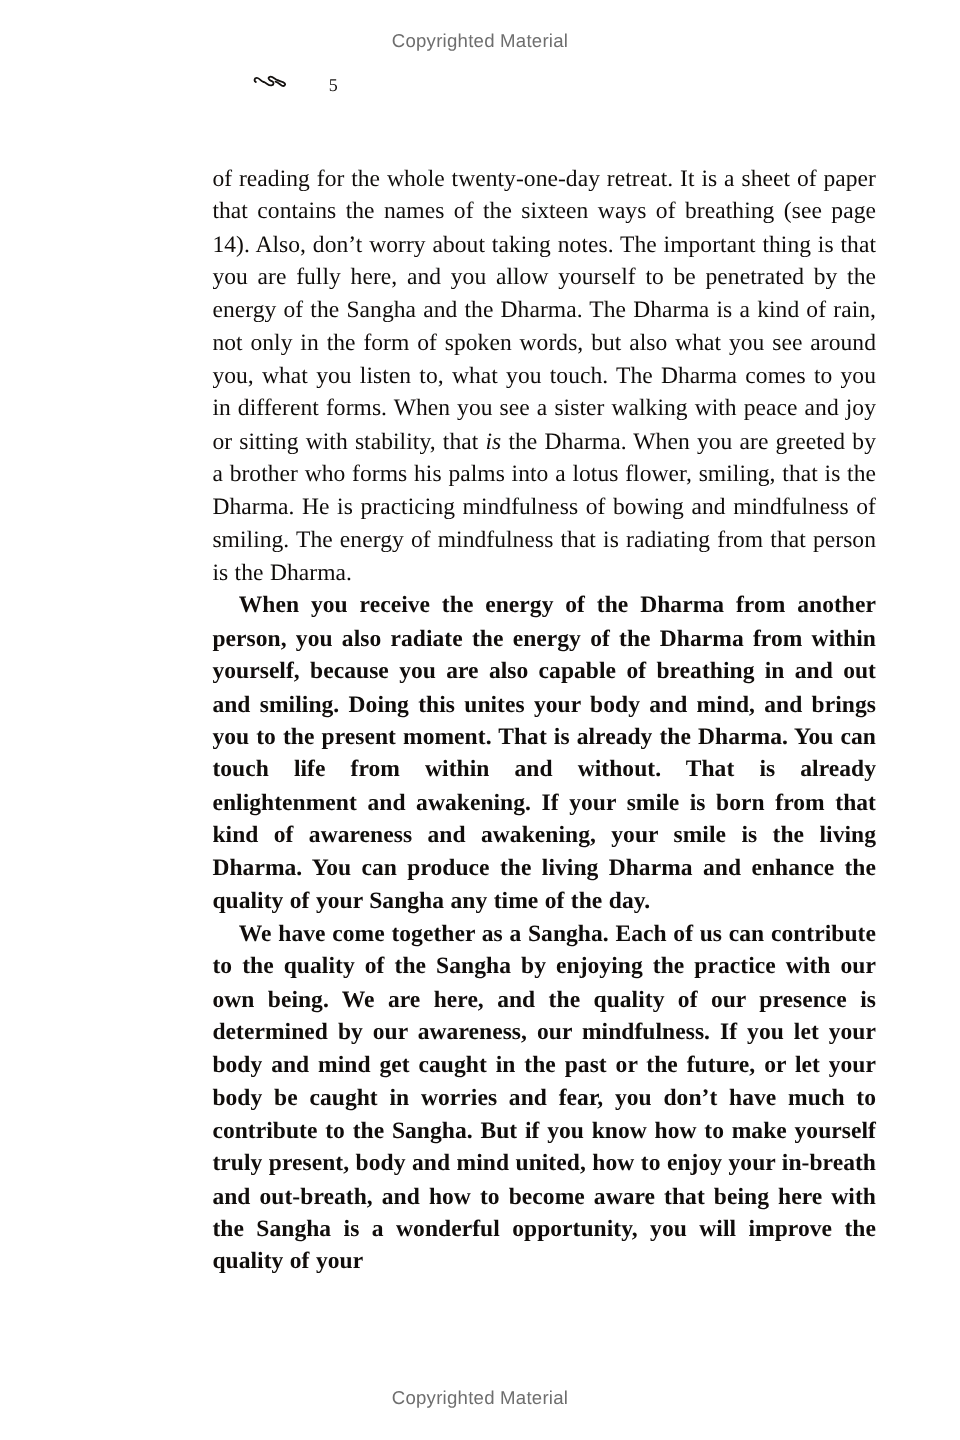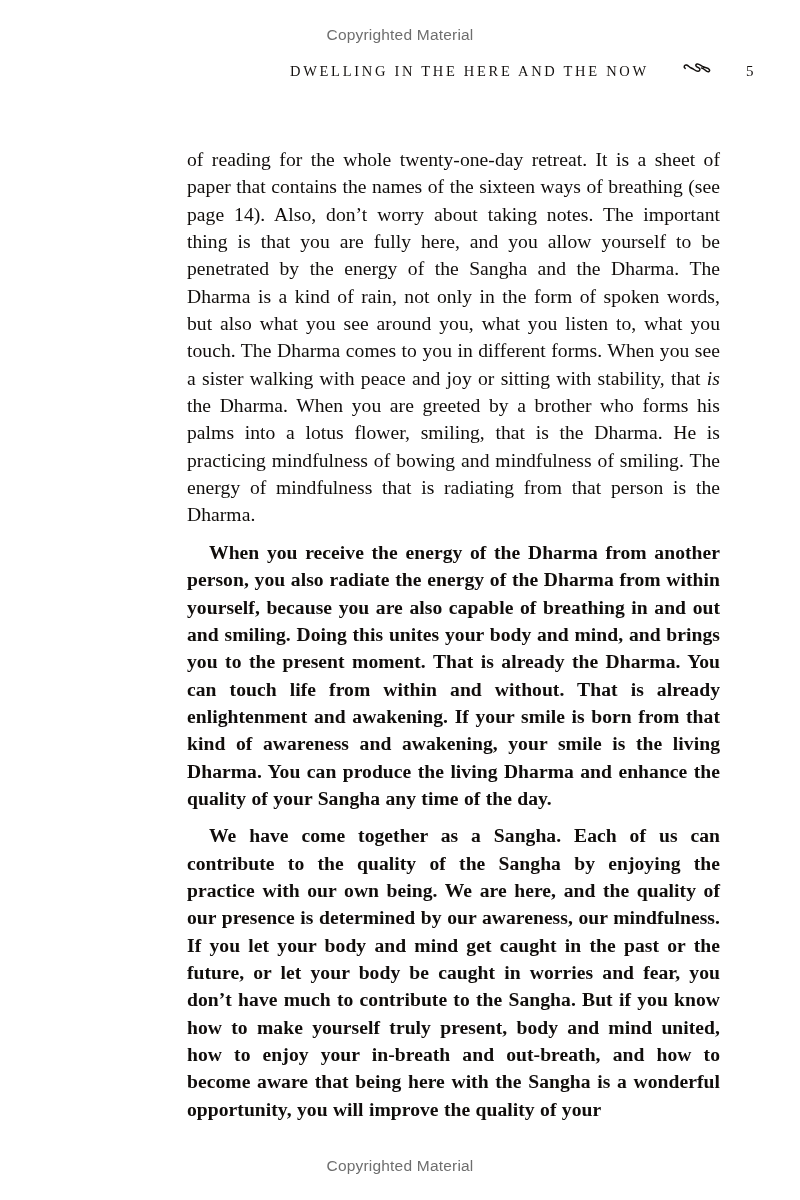--- a/index.html
+++ b/index.html
@@ -73,21 +73,21 @@
   }
 
   
   .textblock {
     position: absolute;
     top: 136px;
     left: 143px;
     width: 553px;
   }
   .para {
-    margin: 10px;
+    margin: 0;
     font-size: 19.6px;
     line-height: 27.35px;
     text-align: justify;
     text-justify: inter-word;
     letter-spacing: 0.05px;
     word-spacing: 0.4px;
     color: #100d0b;
     -webkit-font-smoothing: antialiased;
   }
   .para + .para { text-indent: 22px; font-weight: bold; }
@@ -95,21 +95,20 @@
   .para em { font-style: italic; }
 </style>
 </head>
 <body>
 
 <div class="page">
 
   <div class="watermark watermark-top">Copyrighted Material</div>
 
   <div class="running-head">
-    <span class="running-title">DWELLING IN THE HERE AND THE NOW</span>
     <span class="head-ornament">
       <svg width="30" height="14" viewBox="0 0 30 14" xmlns="http://www.w3.org/2000/svg">
         <g fill="none" stroke="#14110f" stroke-width="1.5" stroke-linecap="round">
           <path d="M3.2 7.4 C1.2 6.0 2.4 3.4 4.6 4.0 C6.6 4.6 7.4 6.6 9.6 7.2"></path>
           <path d="M9.6 7.2 C12.2 8.0 13.6 10.6 16.2 10.2 C18.4 9.9 18.6 7.2 16.4 6.6"></path>
           <path d="M16.4 6.6 C14.2 6.0 12.6 3.6 15.0 3.0 C17.4 2.4 19.0 5.2 21.6 6.0"></path>
           <path d="M21.6 6.0 C24.0 6.8 26.4 7.0 27.4 8.6 C28.2 9.9 26.6 11.2 25.0 10.4 C23.2 9.5 22.0 7.6 19.6 7.0"></path>
         </g>
       </svg>
     </span>

